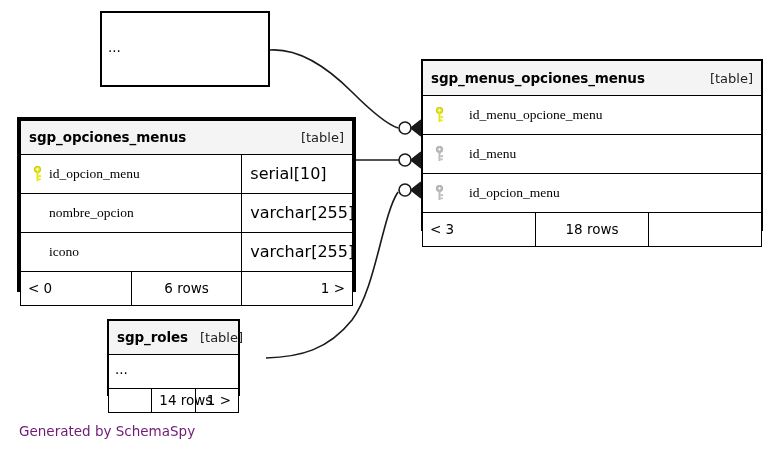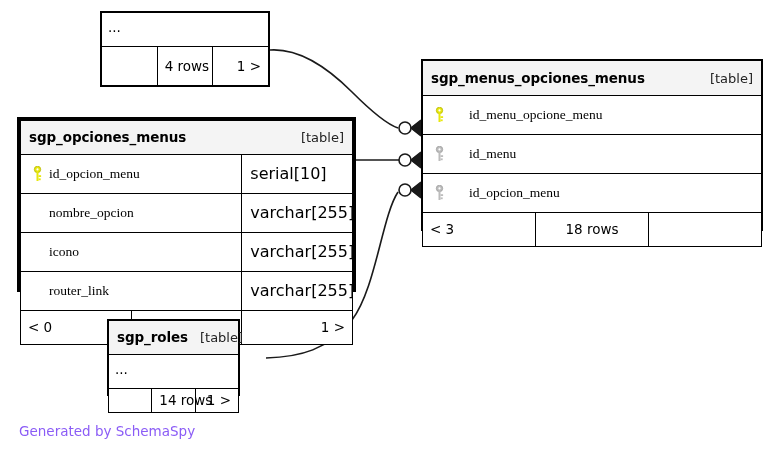--- a/index.html
+++ b/index.html
@@ -120,21 +120,21 @@
 
   
   .key-icon { display: block; }
 
   
   #generated-by {
     position: absolute;
     left: 19px;
     top: 423px;
     font-size: 13.5px;
-    color: #8b5cf6;
+    color: #701a75;
     white-space: nowrap;
   }
 </style>
 </head>
 <body>
 
 <svg id="connector-layer" viewBox="0 0 779 452" width="779" height="452">
 
   <g>
     <path d="M 270,50 C 300,48 330,70 352,92 C 372,112 386,124 398,128" fill="none" stroke="#1a1a1a" stroke-width="1.6"></path>
@@ -158,25 +158,20 @@
   </g>
 </svg>
 
 <div class="er-table" style="left:100px; top:11px; width:170px; height:76px;">
   <table class="tbl-grid">
     <tbody>
     <tr>
       <td class="ellipsis-cell" colspan="3" style="height:24px;">
         <span>...</span>
       </td>
-    </tr>
-    <tr>
-      <td class="foot-cell foot-left" style="width:30px;"></td>
-      <td class="foot-cell foot-center" style="width:84px;">4 rows</td>
-      <td class="foot-cell foot-right">1 &gt;</td>
     </tr>
   </tbody>
     </table>
 </div>
 
 <div class="er-table thick" style="left:17px; top:117px; width:339px; height:175px;">
   <table class="tbl-grid">
     <tbody>
         <tr>
       <td class="hdr-cell" colspan="3" style="height:26px;">
@@ -218,29 +213,20 @@
     <tr>
       <td class="col-name-cell" colspan="2" style="height:29px;">
         <div class="col-name-inner">
           <span class="key-slot"></span>
           <span class="col-label">icono</span>
         </div>
       </td>
       <td class="col-type-cell">varchar[255]</td>
     </tr>
 
-    <tr>
-      <td class="col-name-cell" colspan="2" style="height:29px;">
-        <div class="col-name-inner">
-          <span class="key-slot"></span>
-          <span class="col-label">router_link</span>
-        </div>
-      </td>
-      <td class="col-type-cell">varchar[255]</td>
-    </tr>
 
     <tr>
       <td class="foot-cell foot-left" style="width:110px; height:26px;">&lt; 0</td>
       <td class="foot-cell foot-center">6 rows</td>
       <td class="foot-cell foot-right">1 &gt;</td>
     </tr>
   </tbody>
     </table>
 </div>
 

